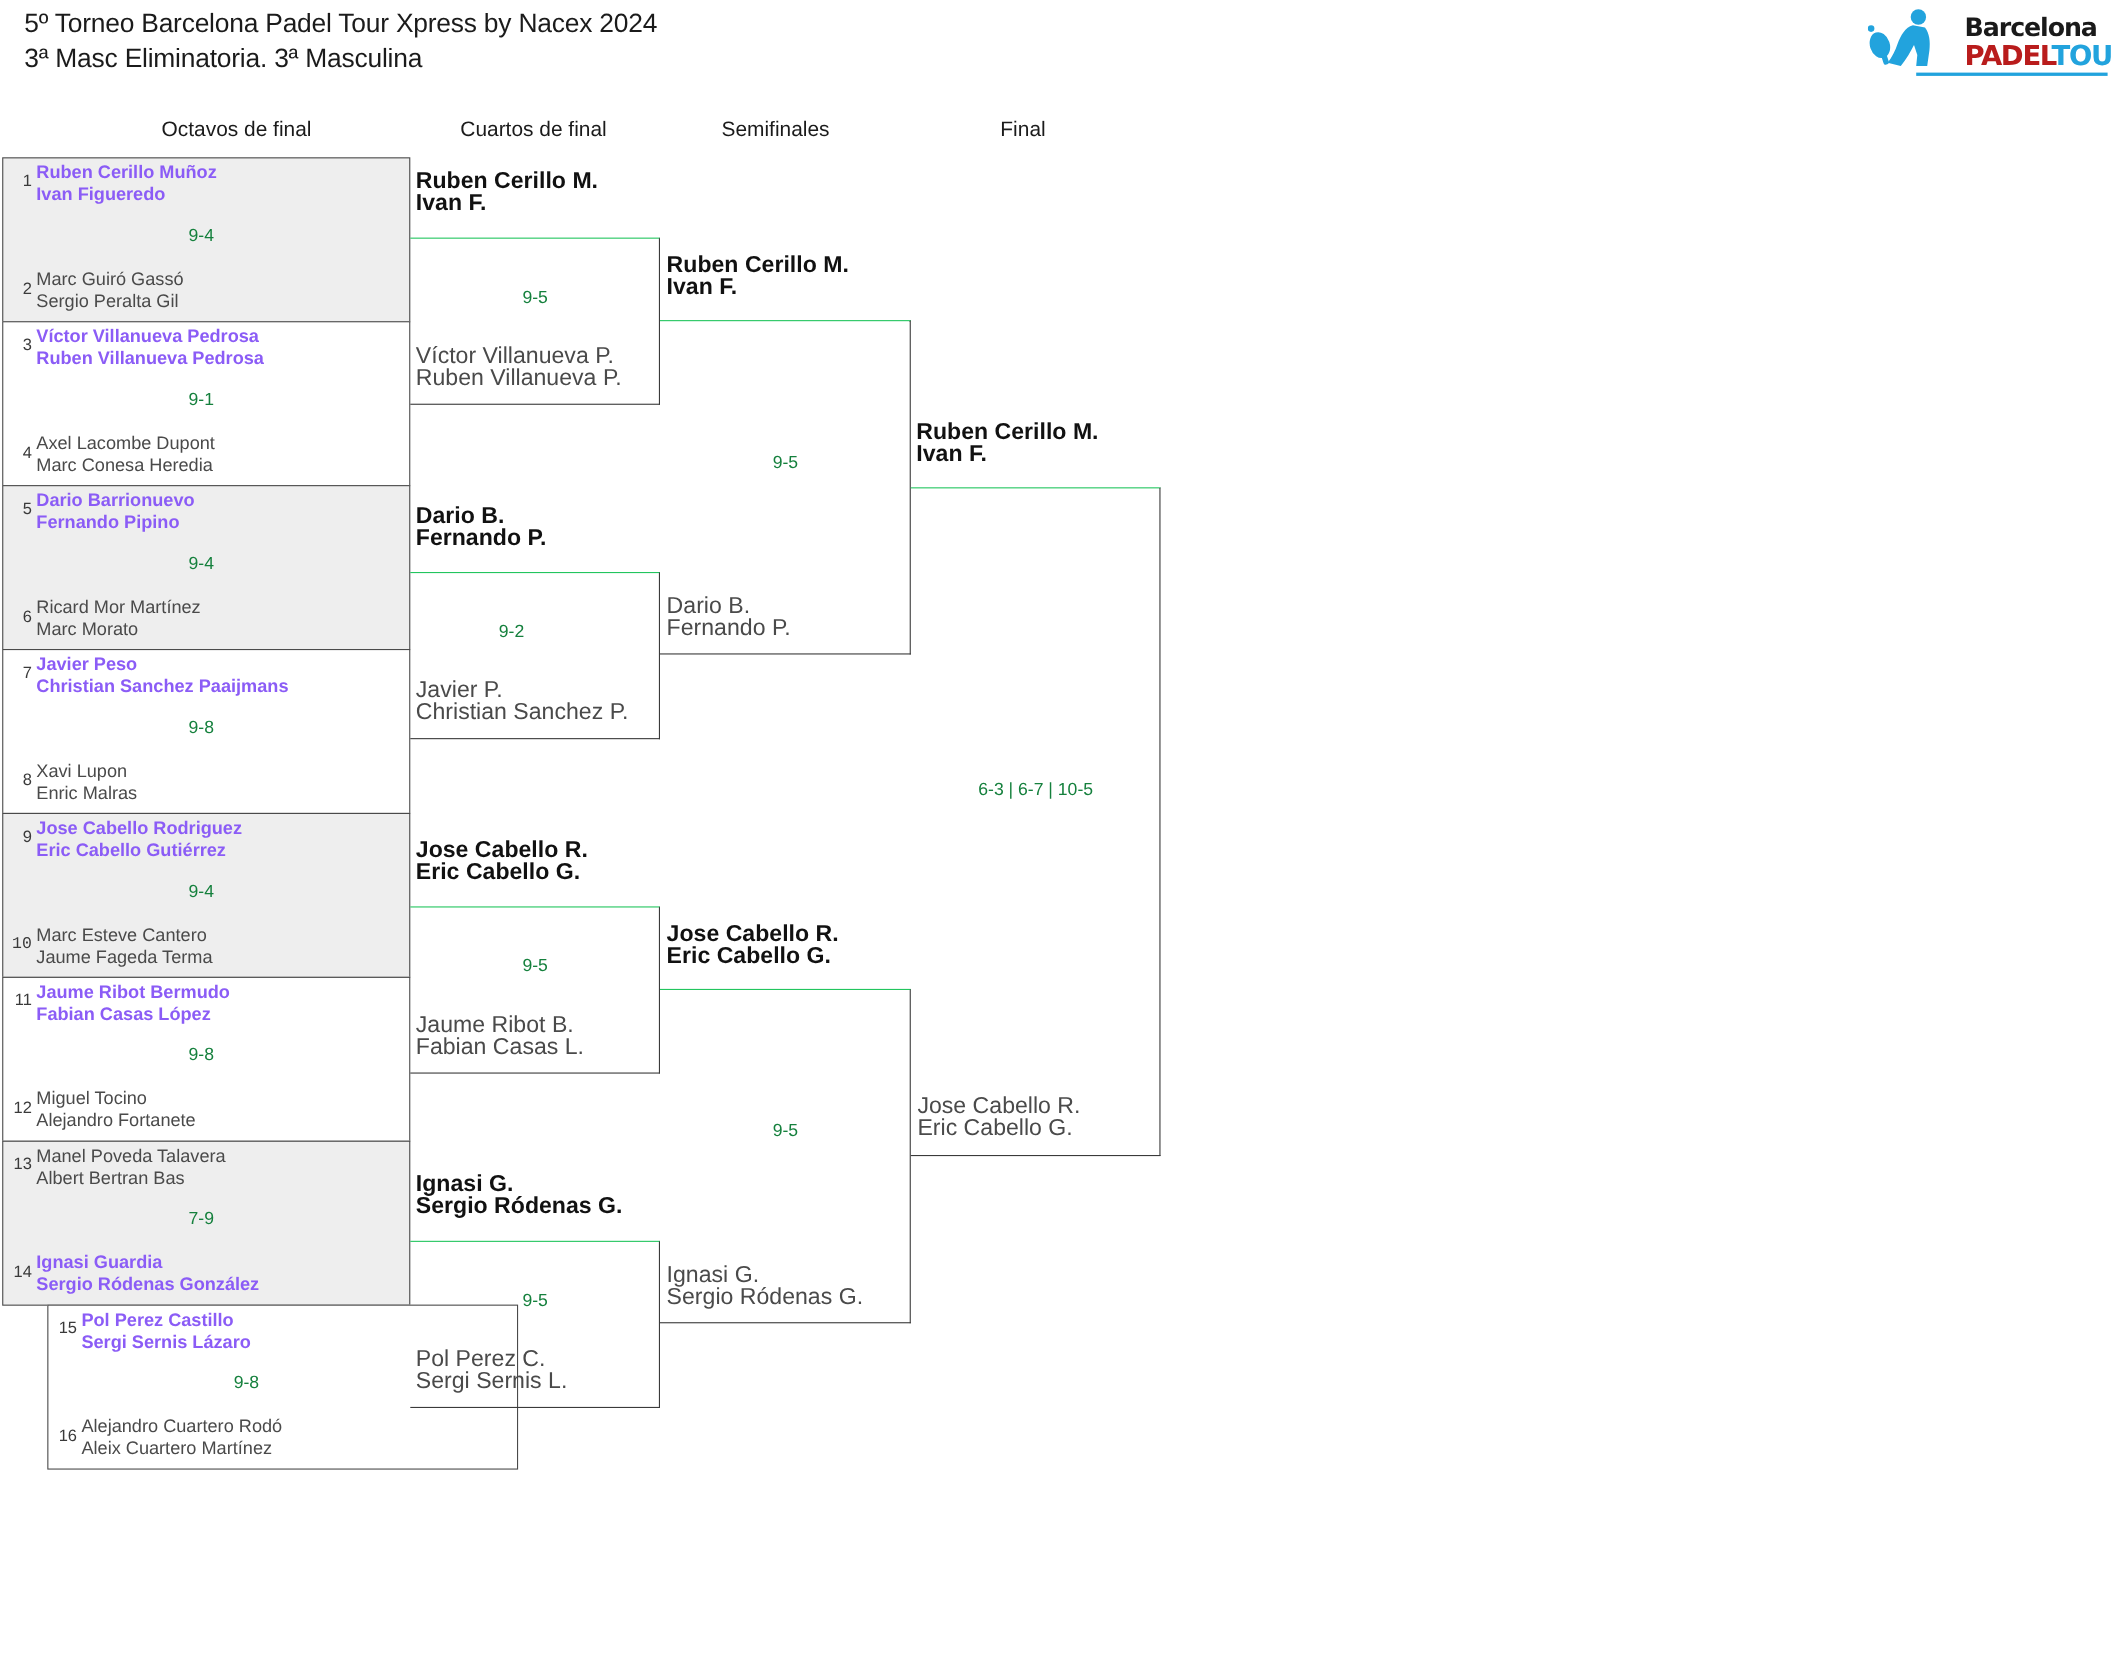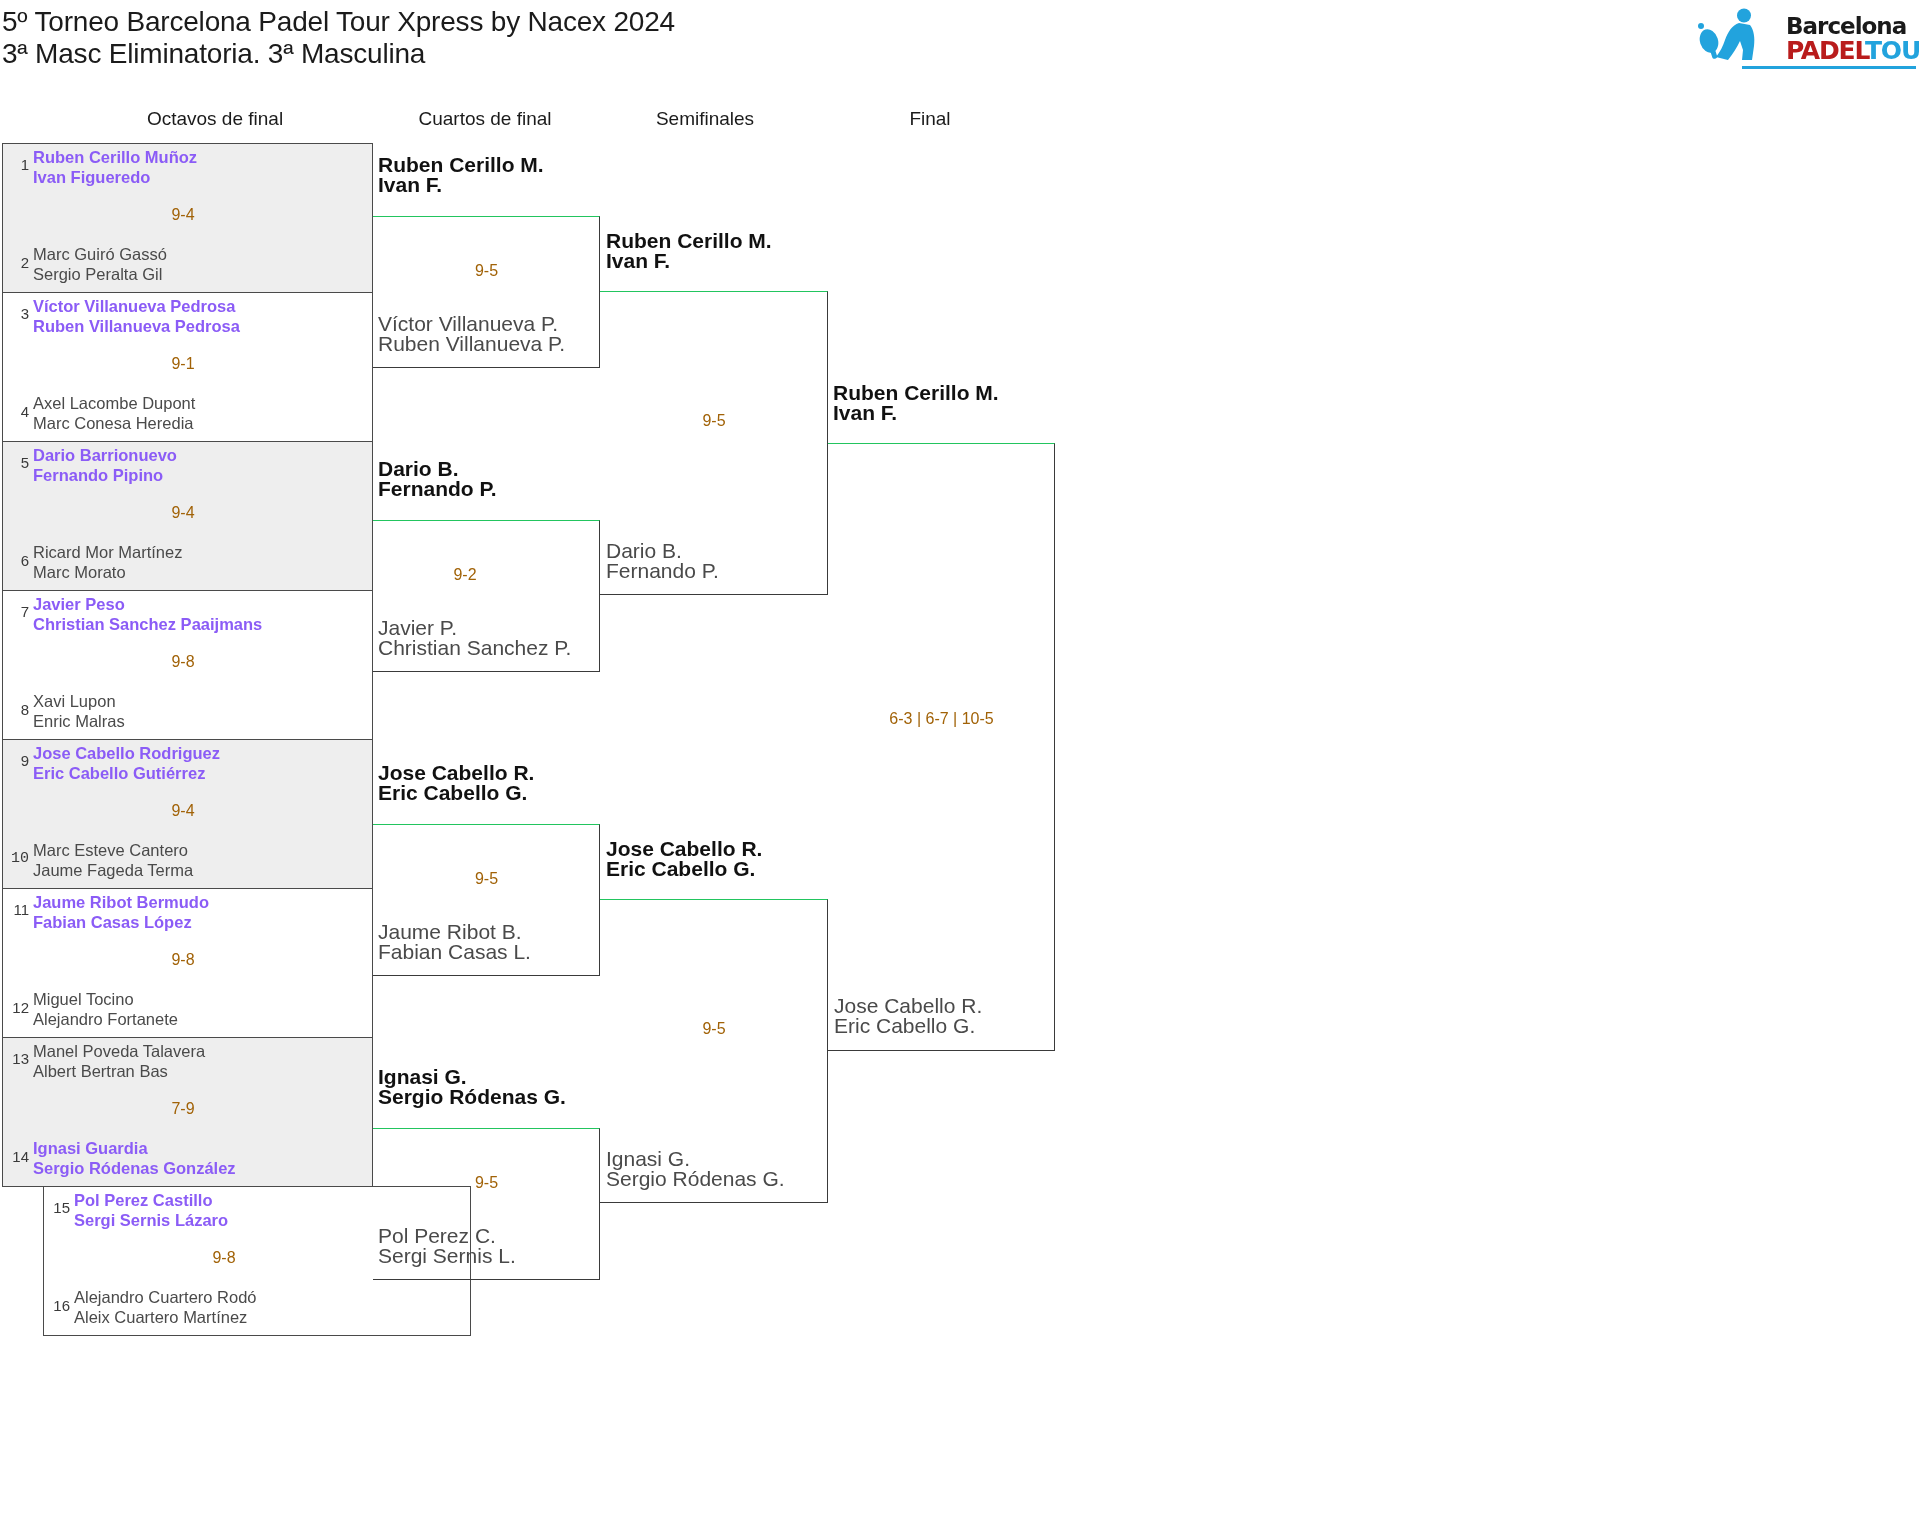--- a/index.html
+++ b/index.html
@@ -9,26 +9,27 @@
     background: #ffffff;
     font-family: "Liberation Sans", sans-serif;
     color: #222222;
     overflow: hidden;
   }
   #root { position: relative; width: 1920px; height: 1525px; }
 
   
   .title-block { position: absolute; left: 2px; top: 6px; }
   .title-line {
-    font-size: 28px;
+    font-size: 24px;
     font-weight: 400;
     color: #1b1b1b;
     line-height: 32px;
     letter-spacing: -0.2px;
     white-space: nowrap;
+    margin-left: 20px;
   }
 
   
   .logo { position: absolute; left: 1698px; top: 8px; width: 218px; height: 62px; }
   .logo-figure { position: absolute; left: 0; top: 0; width: 86px; height: 58px; }
   .logo-text { position: absolute; left: 88px; top: 6px; }
   .logo-line1 {
     font-family: "DejaVu Sans", sans-serif;
     font-size: 23px; font-weight: 700; color: #1a1a1a;
     letter-spacing: -1px; line-height: 24px;
@@ -78,21 +79,21 @@
     line-height: 19.5px;
     color: #4a4a4a;
     white-space: nowrap;
   }
   .pair.win { color: #8b5cf6; font-weight: 700; }
   .pair .nm { display: block; }
 
   .score {
     position: absolute;
     font-size: 16px;
-    color: #a16207;
+    color: #15803d;
     white-space: nowrap;
     text-align: center;
   }
 
   
   .conn {
     position: absolute;
     border-top: 1px solid #22c55e;
     border-right: 1px solid #3a3a3a;
     border-bottom: 1px solid #3a3a3a;

